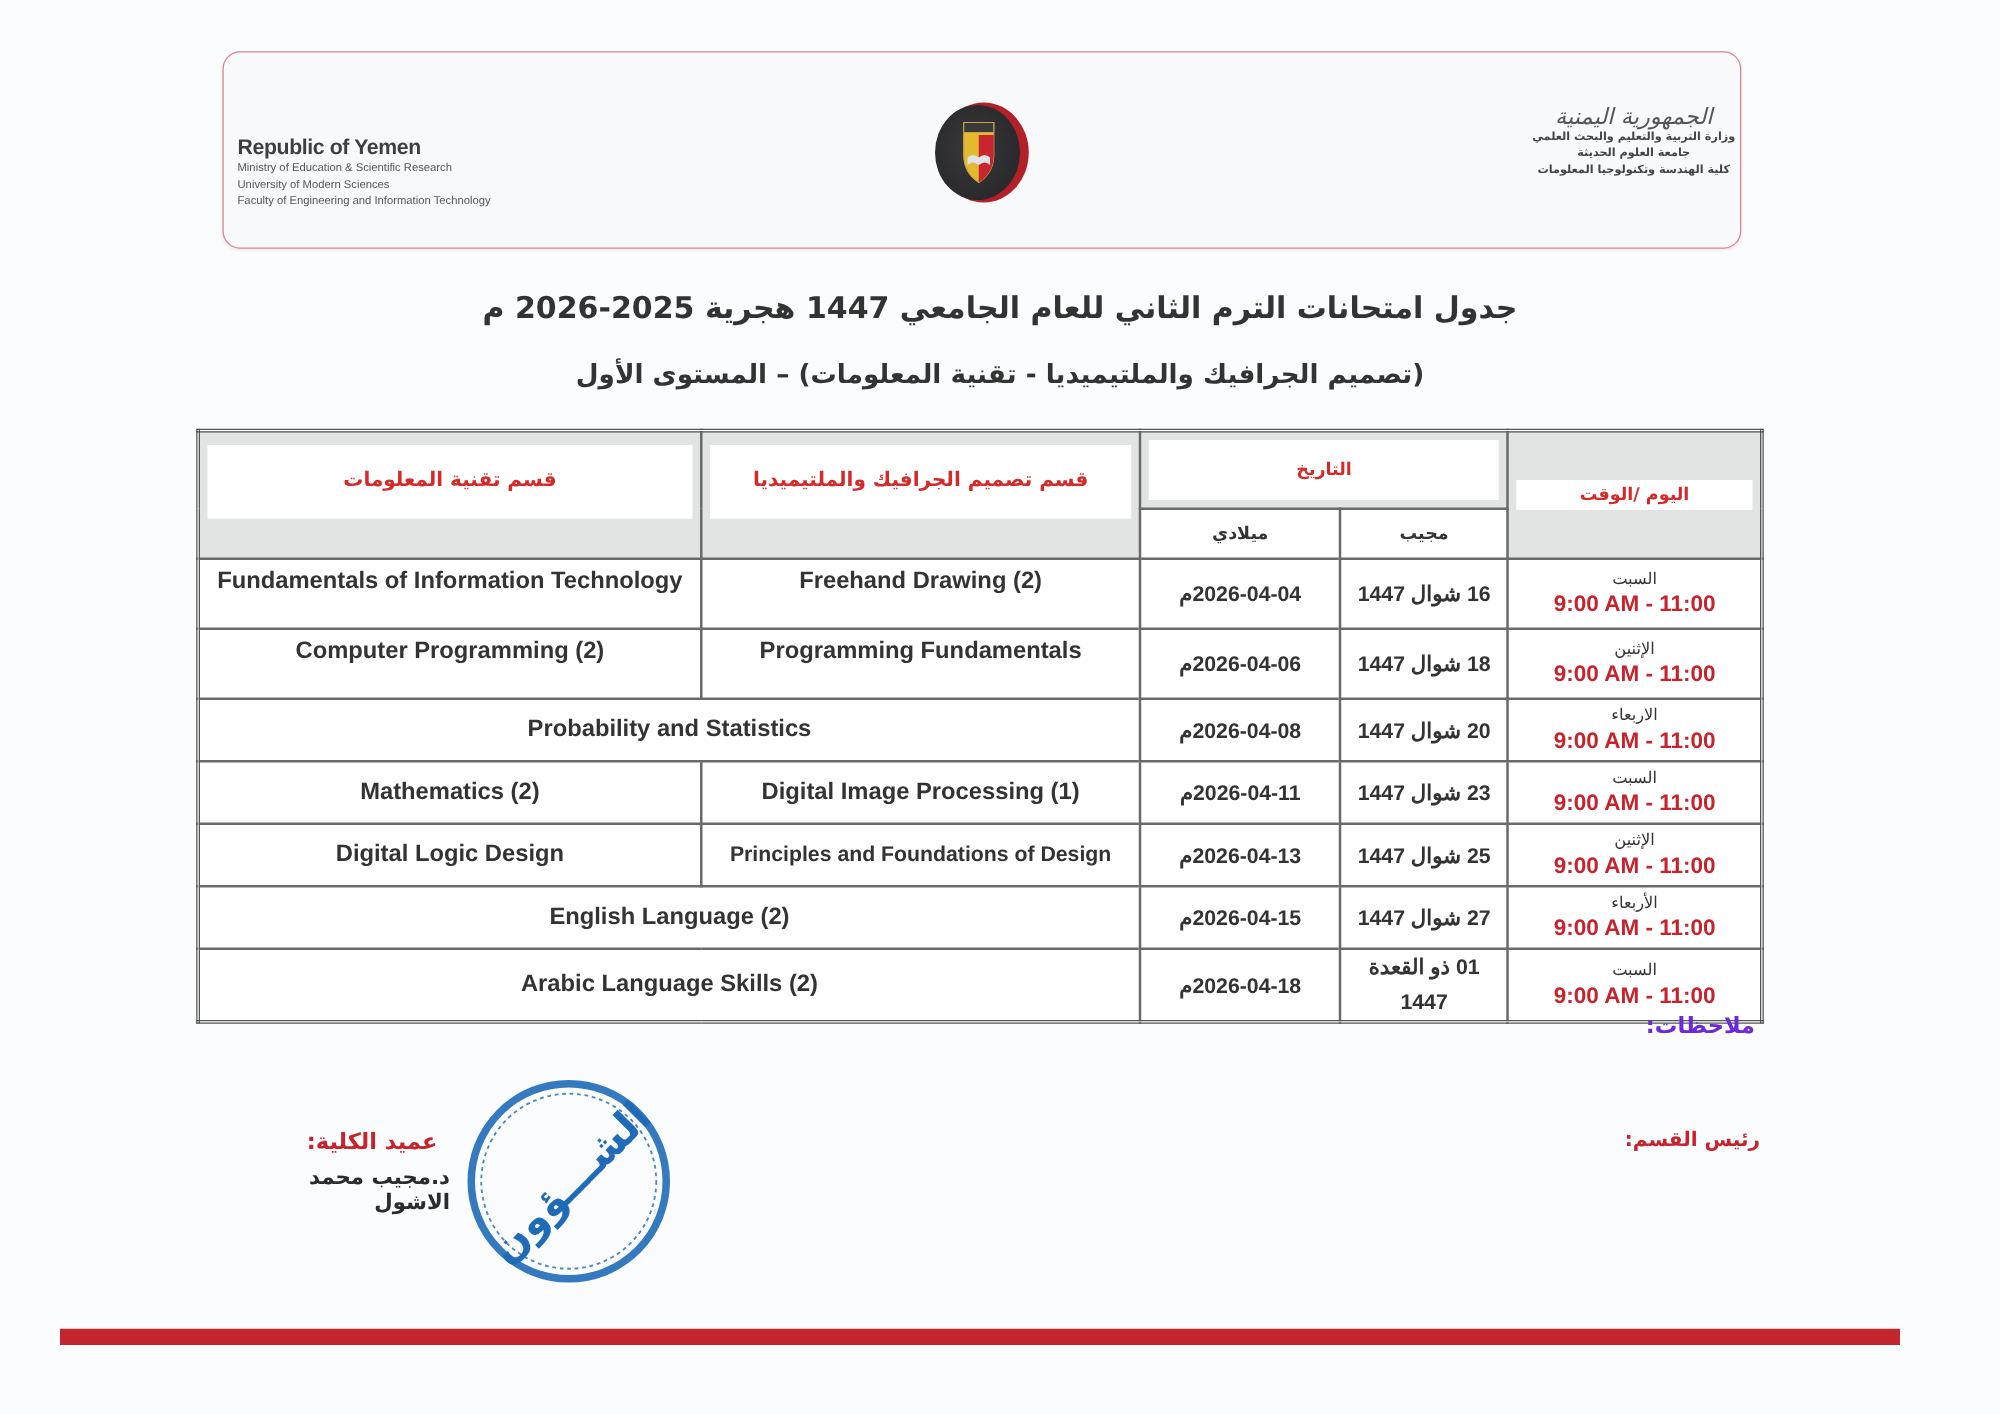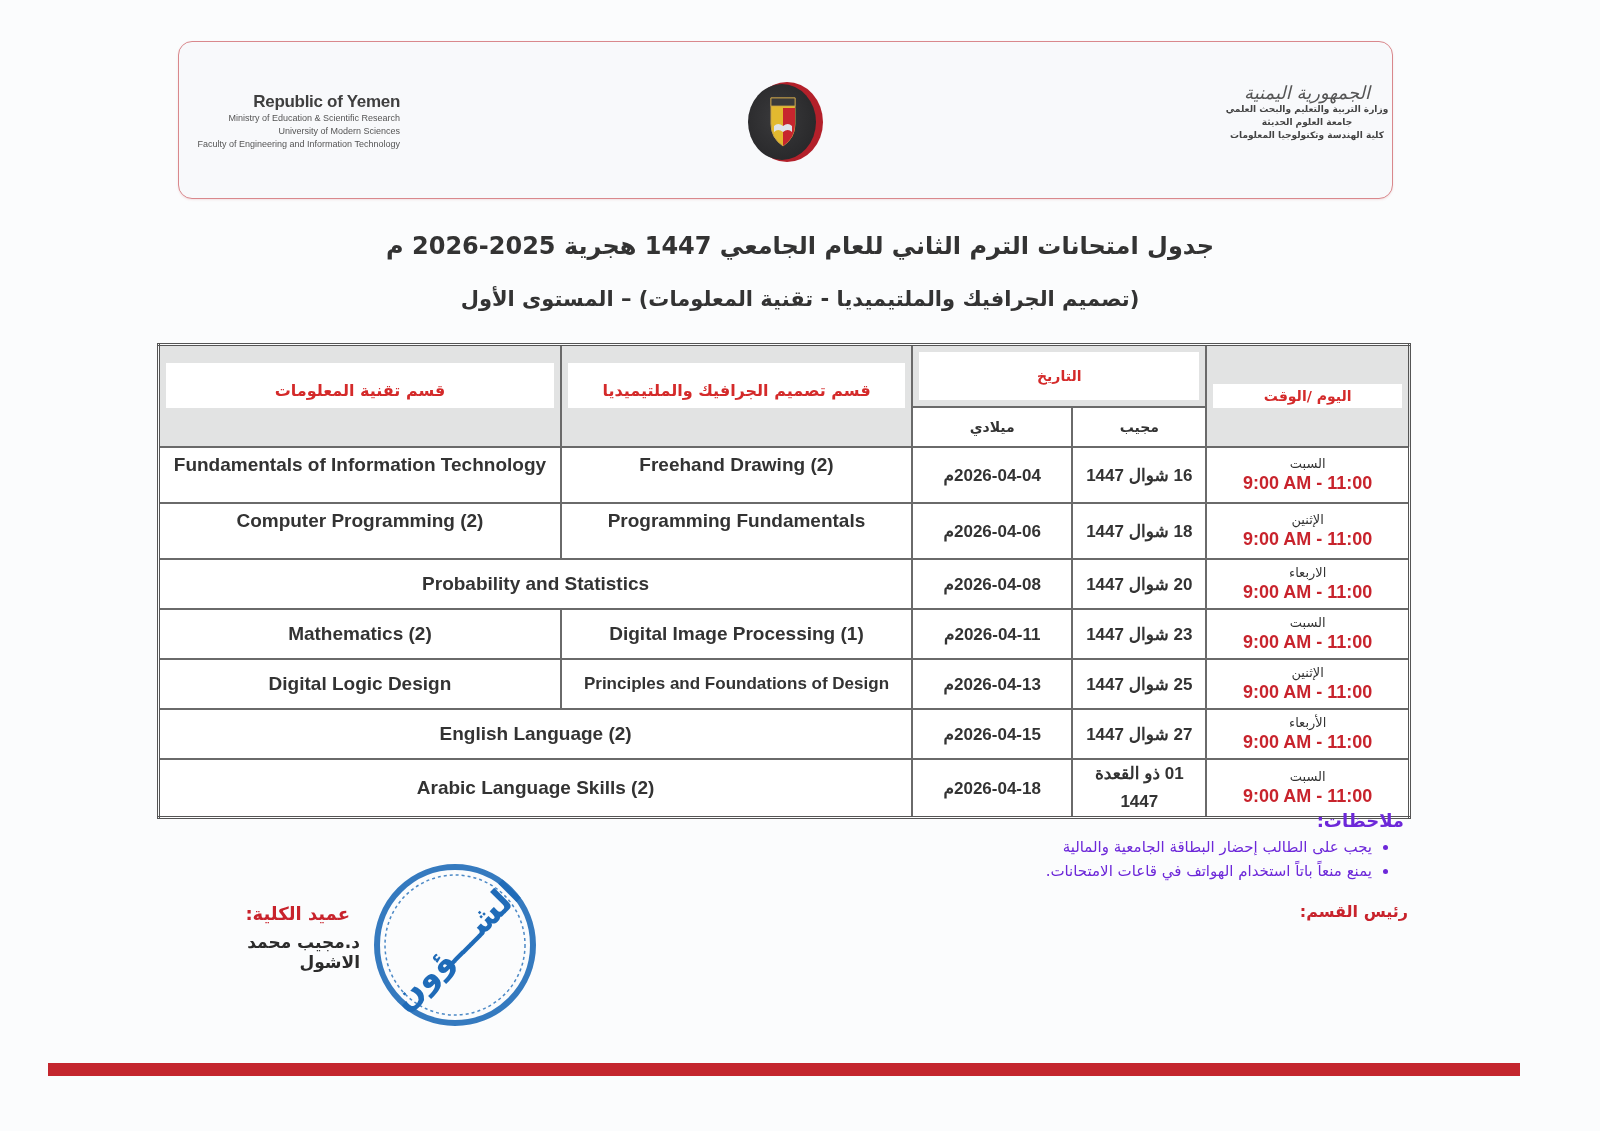--- a/index.html
+++ b/index.html
@@ -1,37 +1,37 @@
 <!DOCTYPE html>
 <html><head>
 <meta charset="utf-8">
 <style>
   html, body { margin:0; padding:0; }
   body { width:1600px; height:1131px; background:#fbfcfd; position:relative; overflow:hidden;
          font-family:"DejaVu Sans", sans-serif; color:#2b2b2b; }
   .header-box { position:absolute; left:178px; top:41px; width:1213px; height:156px;
          border:1.5px solid #d9888c; border-radius:14px; background:#f8f9fb;
          box-shadow: 0 1px 2px rgba(200,80,90,.15); }
-  .en-block { position:absolute; left:190px; top:92px; width:210px; text-align:right; color:#444; }
+  .en-block { position:absolute; left:190px; top:108px; width:210px; text-align:left; color:#444; }
   .en-title { font-family:"Liberation Sans", sans-serif; font-weight:bold; font-size:17px; color:#3f3f3f; letter-spacing:-0.3px; }
   .en-line { font-family:"Liberation Sans", sans-serif; font-size:9px; color:#555; line-height:13px; white-space:nowrap; }
   .ar-block { position:absolute; left:1222px; top:82px; width:170px; text-align:center; direction:rtl; }
   .ar-title { font-family:"DejaVu Serif", serif; font-size:18px; color:#555; font-style:italic; }
   .ar-line { font-family:"DejaVu Sans", sans-serif; font-size:9px; font-weight:bold; color:#444; line-height:13px; white-space:nowrap; }
   .logo { position:absolute; left:742px; top:76px; width:82px; height:88px; }
   .title1 { position:absolute; left:0; width:1600px; top:232px; text-align:center; direction:rtl;
             font-family:"DejaVu Sans", sans-serif; font-weight:bold; font-size:24px; color:#333; }
   .title2 { position:absolute; left:0; width:1600px; top:287px; text-align:center; direction:rtl;
             font-family:"DejaVu Sans", sans-serif; font-weight:bold; font-size:21px; color:#333; }
   table.sched { position:absolute; left:157px; top:343px; width:1254px; border-collapse:collapse;
                 direction:rtl; border:3px double #555; table-layout:fixed; }
   table.sched td, table.sched th { border:2px solid #6a6a6a; padding:0; text-align:center; vertical-align:middle; }
   .hdr { background:#e2e3e3; }
   .hdr-inner { background:#fff; margin:6px; padding:16px 0; color:#d42a2a; font-weight:bold; font-size:14px; }
-  .hdr-tall .hdr-inner { margin:6px 6px 28px 6px; padding:18px 0 8px; font-size:16px; }
+  .hdr-tall .hdr-inner { margin:6px 6px 28px 6px; padding:18px 0 22px; font-size:16px; }
   .sub-hdr { background:#fff; font-size:14px; font-weight:bold; color:#333; height:38px; }
   .row td { height:48px; background:#fff; }
   .day { font-size:13px; color:#333; line-height:16px; }
   .time { font-family:"Liberation Sans", sans-serif; font-weight:bold; font-size:18px; color:#c8232c; direction:ltr; line-height:22px; }
   .date-cell { font-family:"Liberation Sans", sans-serif; font-weight:bold; font-size:17px; color:#333; }
   .course { font-family:"Liberation Sans", sans-serif; font-weight:bold; font-size:19px; color:#333; direction:ltr; vertical-align:top !important; padding-top:6px !important; }
   .course.mid { vertical-align:middle !important; padding-top:0 !important; }
   .notes { position:absolute; left:960px; top:810px; width:444px; direction:rtl; font-family:"DejaVu Sans", sans-serif; color:#6d28d9; }
   .notes-title { font-size:18px; font-weight:bold; }
   .notes ul { margin:4px 0 0 0; padding:0 32px 0 0; }
@@ -181,24 +181,20 @@
           <div>1447</div>
         </td>
     <td class="date-cell">2026-04-18م</td>
     <td class="course mid" colspan="2">Arabic Language Skills (2)</td>
   </tr>
 </tbody>
   </table>
 
 <div class="notes">
   <div class="notes-title">ملاحظات:</div>
-  <ul>
-    <li>يجب على الطالب إحضار البطاقة الجامعية والمالية</li>
-    <li>يمنع منعاً باتاً استخدام الهواتف في قاعات الامتحانات.</li>
-  </ul>
 </div>
 
 <div class="head-dept">رئيس القسم:</div>
 
 <div class="dean-title">عميد الكلية:</div>
 <div class="dean-name">د.مجيب محمد الاشول</div>
 
 <svg class="stamp" viewBox="0 0 170 170">
   <circle cx="85" cy="85" r="78" fill="none" stroke="#1f6bb8" stroke-width="6" opacity="0.9"></circle>
   <circle cx="85" cy="85" r="70" fill="none" stroke="#1f6bb8" stroke-width="1.5" stroke-dasharray="3 3" opacity="0.8"></circle>

